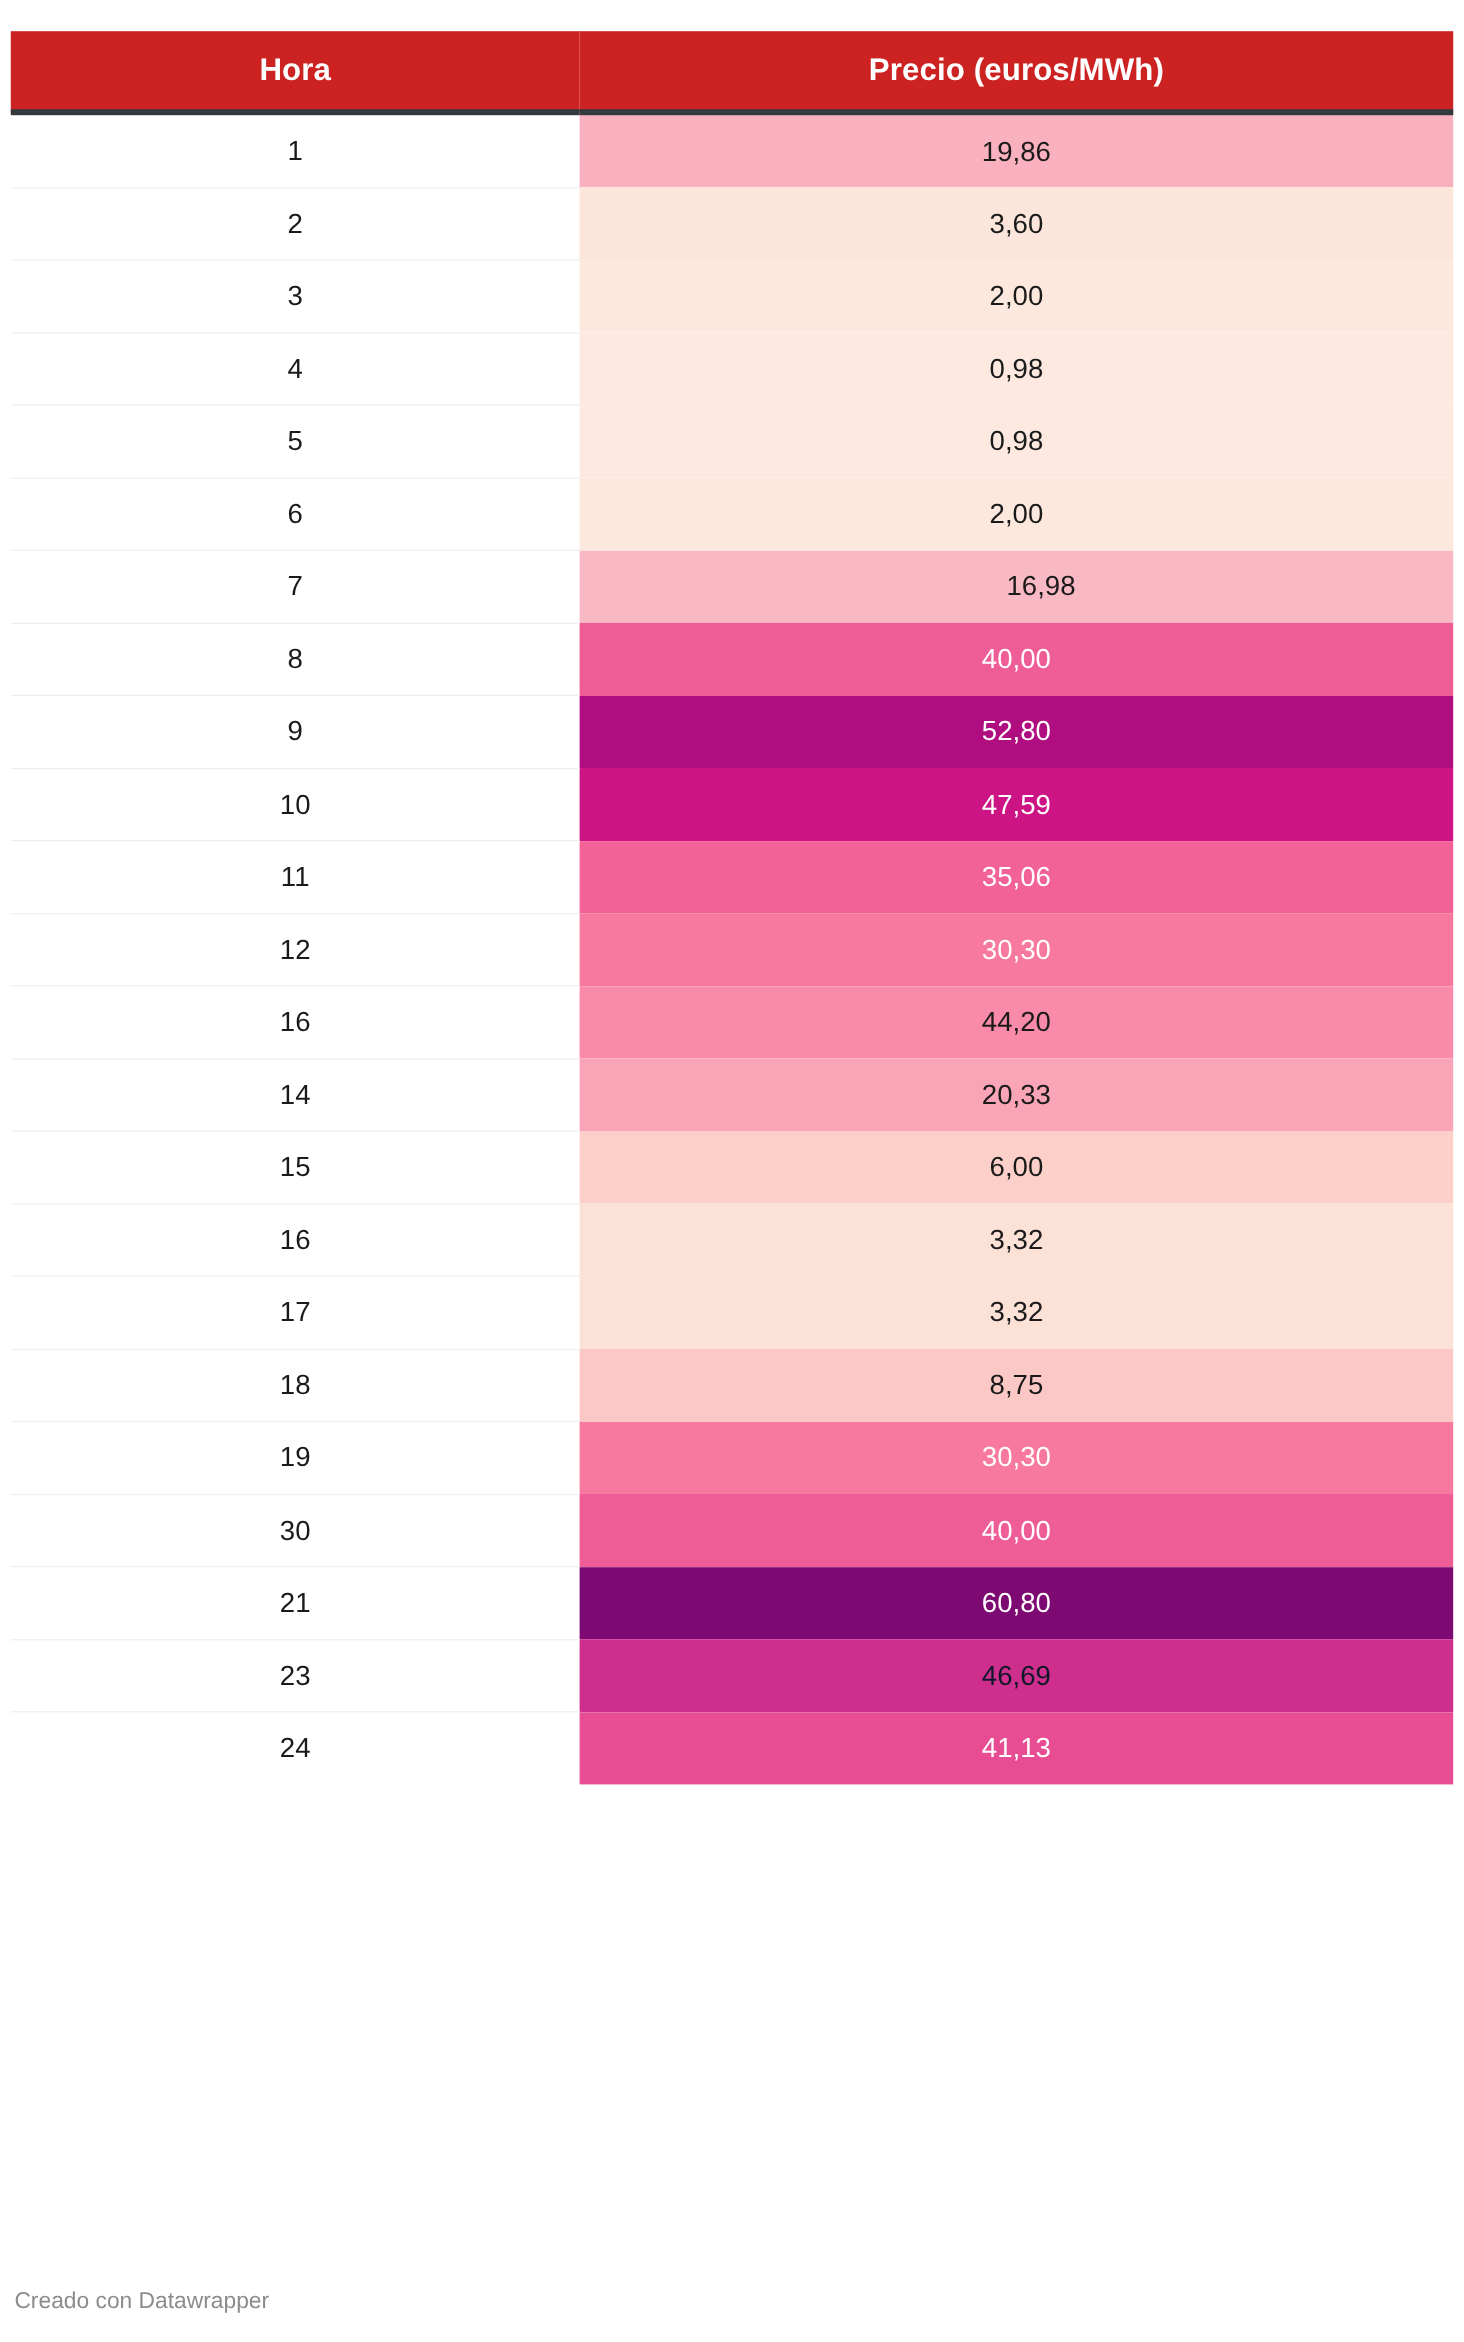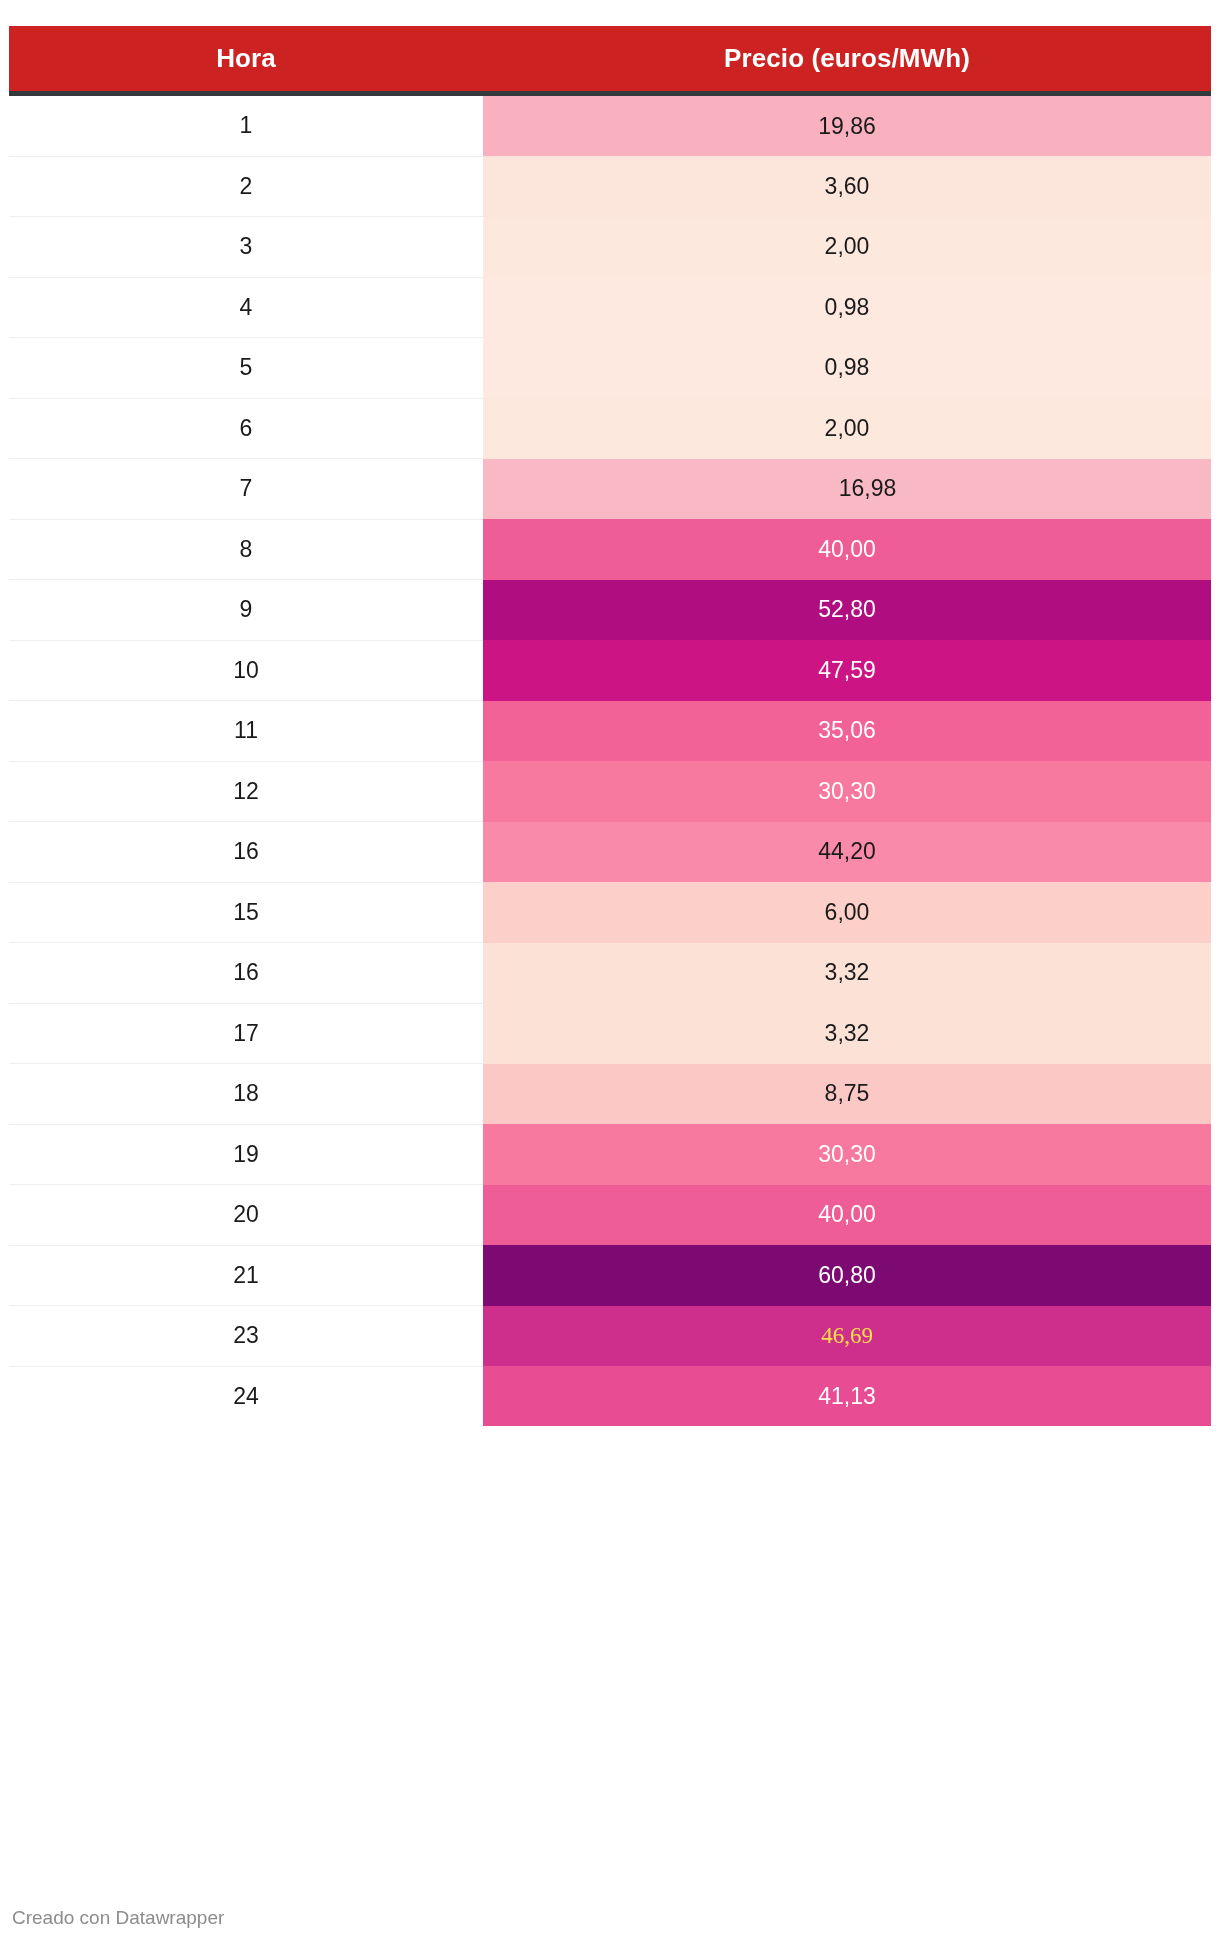--- a/index.html
+++ b/index.html
@@ -141,50 +141,54 @@
           </tr>
           <tr>
             <td class="cell-hora">12</td>
             <td class="cell-precio" style="background: rgb(247, 121, 159); color: rgb(255, 255, 255);">30,30</td>
           </tr>
           <tr>
             <td class="cell-hora">16</td>
             <td class="cell-precio" style="background: rgb(249, 138, 169); color: rgb(26, 26, 26);">44,20</td>
           </tr>
           <tr>
+            <td class="cell-hora">14</td>
+            <td class="cell-precio" style="background: rgb(250, 164, 184); color: rgb(26, 26, 26);">20,33</td>
+          </tr>
+          <tr>
             <td class="cell-hora">15</td>
             <td class="cell-precio" style="background: rgb(252, 208, 201); color: rgb(26, 26, 26);">6,00</td>
           </tr>
           <tr>
             <td class="cell-hora">16</td>
             <td class="cell-precio" style="background: rgb(252, 225, 215); color: rgb(26, 26, 26);">3,32</td>
           </tr>
           <tr>
             <td class="cell-hora">17</td>
             <td class="cell-precio" style="background: rgb(252, 225, 215); color: rgb(26, 26, 26);">3,32</td>
           </tr>
           <tr>
             <td class="cell-hora">18</td>
             <td class="cell-precio" style="background: rgb(251, 200, 198); color: rgb(26, 26, 26);">8,75</td>
           </tr>
           <tr>
             <td class="cell-hora">19</td>
             <td class="cell-precio" style="background: rgb(247, 121, 159); color: rgb(255, 255, 255);">30,30</td>
           </tr>
           <tr>
-            <td class="cell-hora">20</td>
+            <td class="cell-hora">30</td>
             <td class="cell-precio" style="background: rgb(239, 93, 151); color: rgb(255, 255, 255);">40,00</td>
           </tr>
           <tr>
             <td class="cell-hora">21</td>
             <td class="cell-precio" style="background: rgb(124, 10, 114); color: rgb(255, 255, 255);">60,80</td>
           </tr>
           <tr>
             <td class="cell-hora">23</td>
-            <td class="cell-precio" style="background: rgb(207, 47, 140); color: #fde047; font-family: Liberation Serif, serif;">46,69</td>
+            <td class="cell-precio" style="background: rgb(207, 47, 140); color: #0f172a;">46,69</td>
           </tr>
           <tr>
             <td class="cell-hora">24</td>
             <td class="cell-precio" style="background: rgb(232, 76, 146); color: rgb(255, 255, 255);">41,13</td>
           </tr>
         </tbody>
     </table>
   </div>
 
   <div class="footer">Creado con Datawrapper</div>

